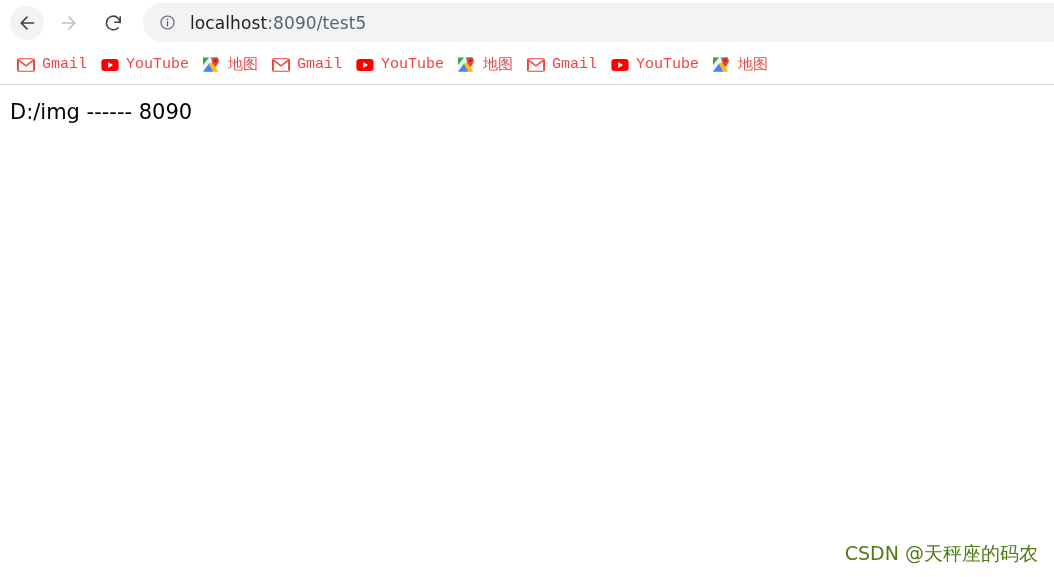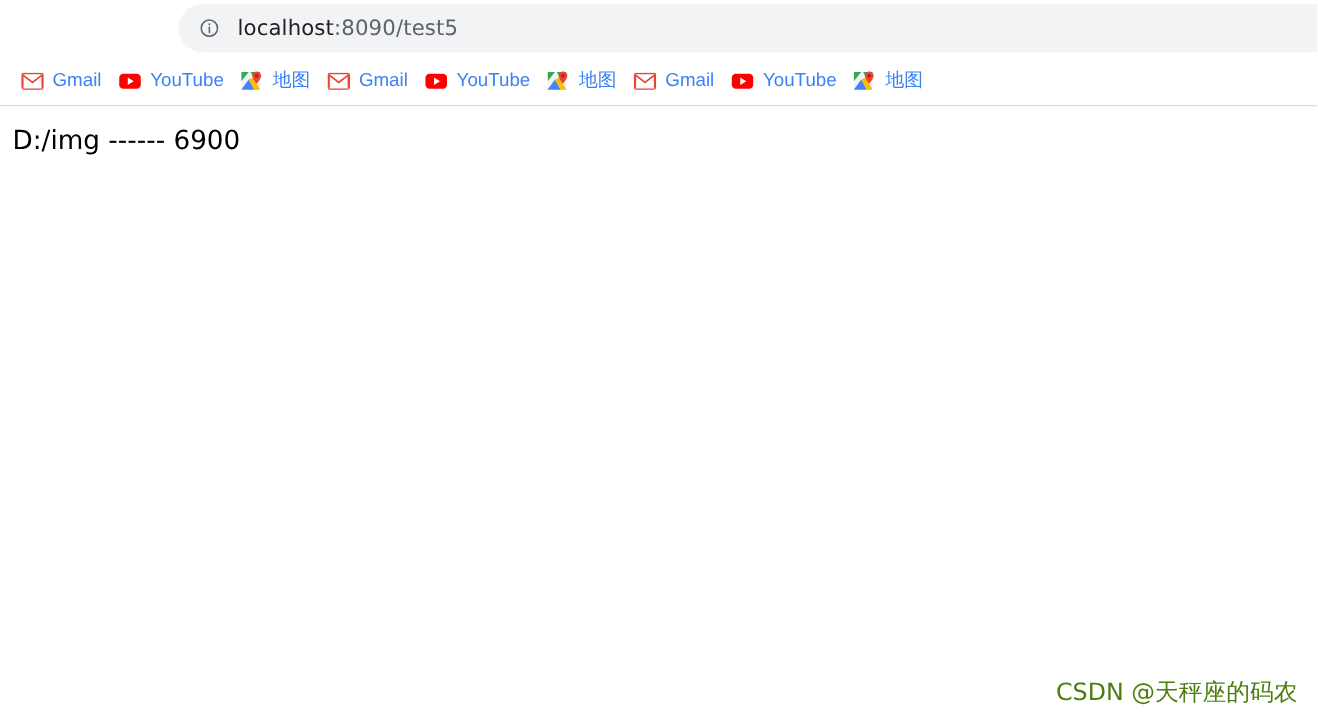--- a/index.html
+++ b/index.html
@@ -16,21 +16,20 @@
   }
 
   
   .toolbar {
     height: 45px;
     background: #ffffff;
     display: flex;
     align-items: center;
     position: relative;
     box-sizing: border-box;
-    justify-content: flex-end;
   }
 
   .nav-btn {
     width: 34px;
     height: 34px;
     border-radius: 50%;
     display: flex;
     align-items: center;
     justify-content: center;
     flex: 0 0 auto;
@@ -105,23 +104,23 @@
   .bookmark .bm-icon {
     width: 18px;
     height: 18px;
     flex: 0 0 auto;
     display: flex;
     align-items: center;
     justify-content: center;
   }
   .bookmark .bm-label {
     margin-left: 7px;
-    font-family: Liberation Sans, sans-serif;
+    font-family: Liberation Mono, monospace;
     font-size: 15px;
-    color: #3b82f6;
+    color: #ef4444;
     white-space: nowrap;
   }
 
   
   .page {
     position: absolute;
     top: 86px;
     left: 0;
     right: 0;
     bottom: 0;
@@ -300,16 +299,16 @@
         <path d="M16.5 0.5c2.6 0 4.7 2.1 4.7 4.7 0 3.4-4.7 8.3-4.7 8.3S11.8 8.6 11.8 5.2c0-2.6 2.1-4.7 4.7-4.7z" fill="#ea4335"></path>
         <circle cx="16.5" cy="5.2" r="1.9" fill="#a52714"></circle>
       </svg>
     </span>
     <span class="bm-label">地图</span>
   </div>
 
 </div>
 
 <div class="page">
-  <p class="page-text">D:/img ------ 6900</p>
+  <p class="page-text">D:/img ------ 8090</p>
 </div>
 
 <div class="watermark">CSDN @天秤座的码农</div>
 
 </body></html>

